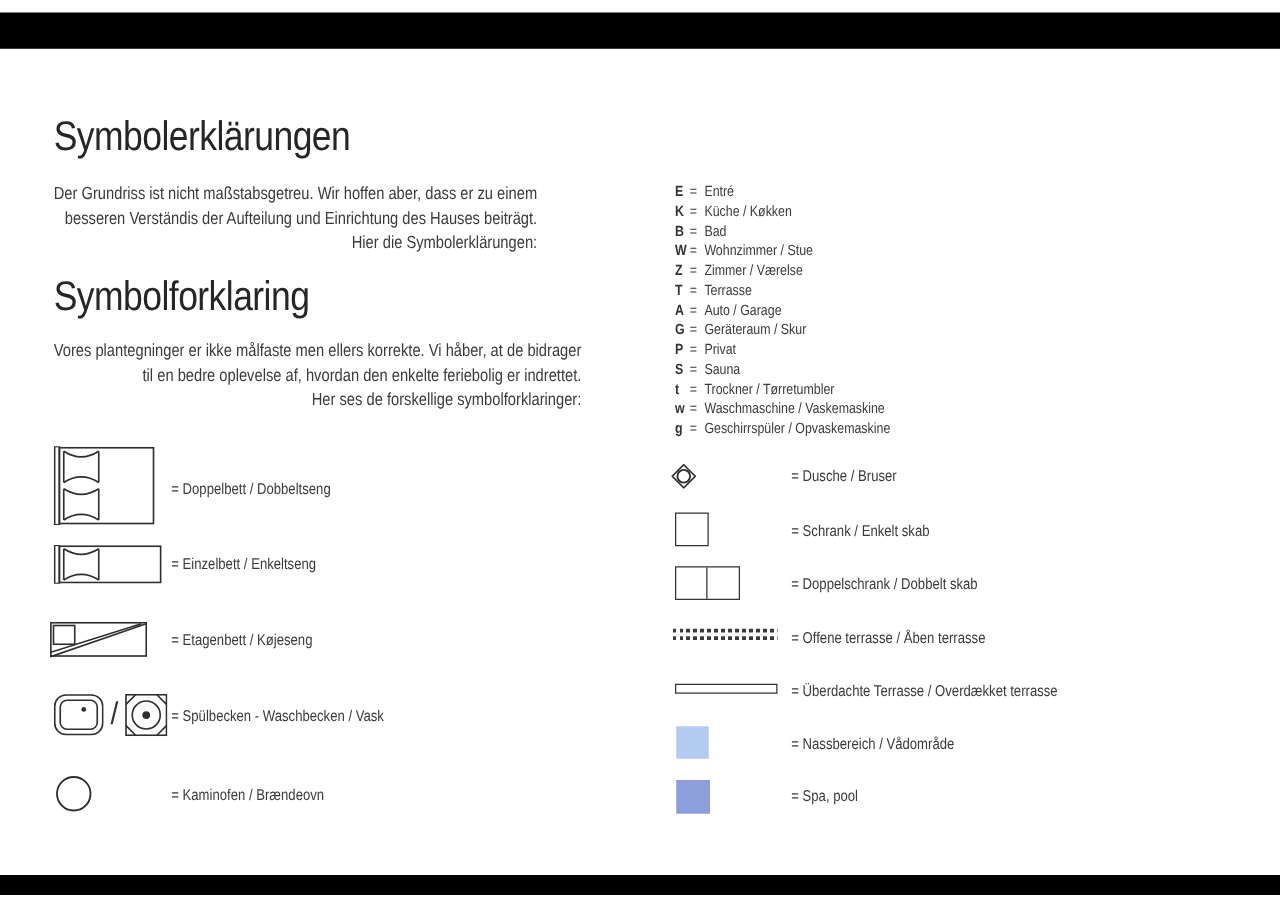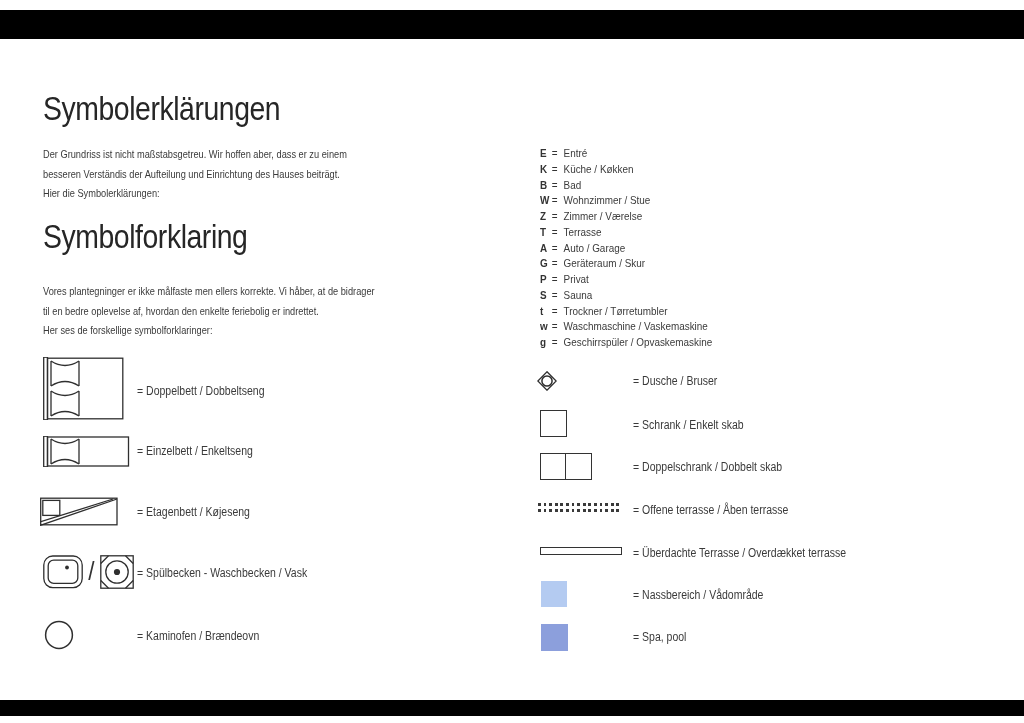--- a/index.html
+++ b/index.html
@@ -11,23 +11,23 @@
   .bar.top{top:10px;height:29px;}
   .bar.bottom{top:700px;height:16px;}
 
   h1.pagehead{
     position:absolute;left:43px;margin:0;font-weight:400;color:#262626;
     font-size:33px;letter-spacing:-0.5px;transform:scaleX(0.86);transform-origin:left top;white-space:nowrap;
   }
   #head-de{top:90px;}
   #head-da{top:218px;}
 
-  .intro{position:absolute;left:43px;font-size:11px;line-height:19.5px;color:#3a3a3a;}
+  .intro{position:absolute;left:43px;font-size:14px;line-height:19.5px;color:#3a3a3a;text-align:right;}
   #intro-de{top:145px;}
-  #intro-da{top:282px;}
+  #intro-da{top:271px;}
   .intro div{transform:scaleX(0.84);transform-origin:left top;white-space:nowrap;}
 
   .label{
     position:absolute;font-size:12.5px;color:#3a3a3a;
     transform:scaleX(0.84);transform-origin:left top;white-space:nowrap;
   }
 
   
   #abbr{position:absolute;left:540px;top:146px;font-size:11.8px;line-height:15.75px;
         transform:scaleX(0.84);transform-origin:left top;}

